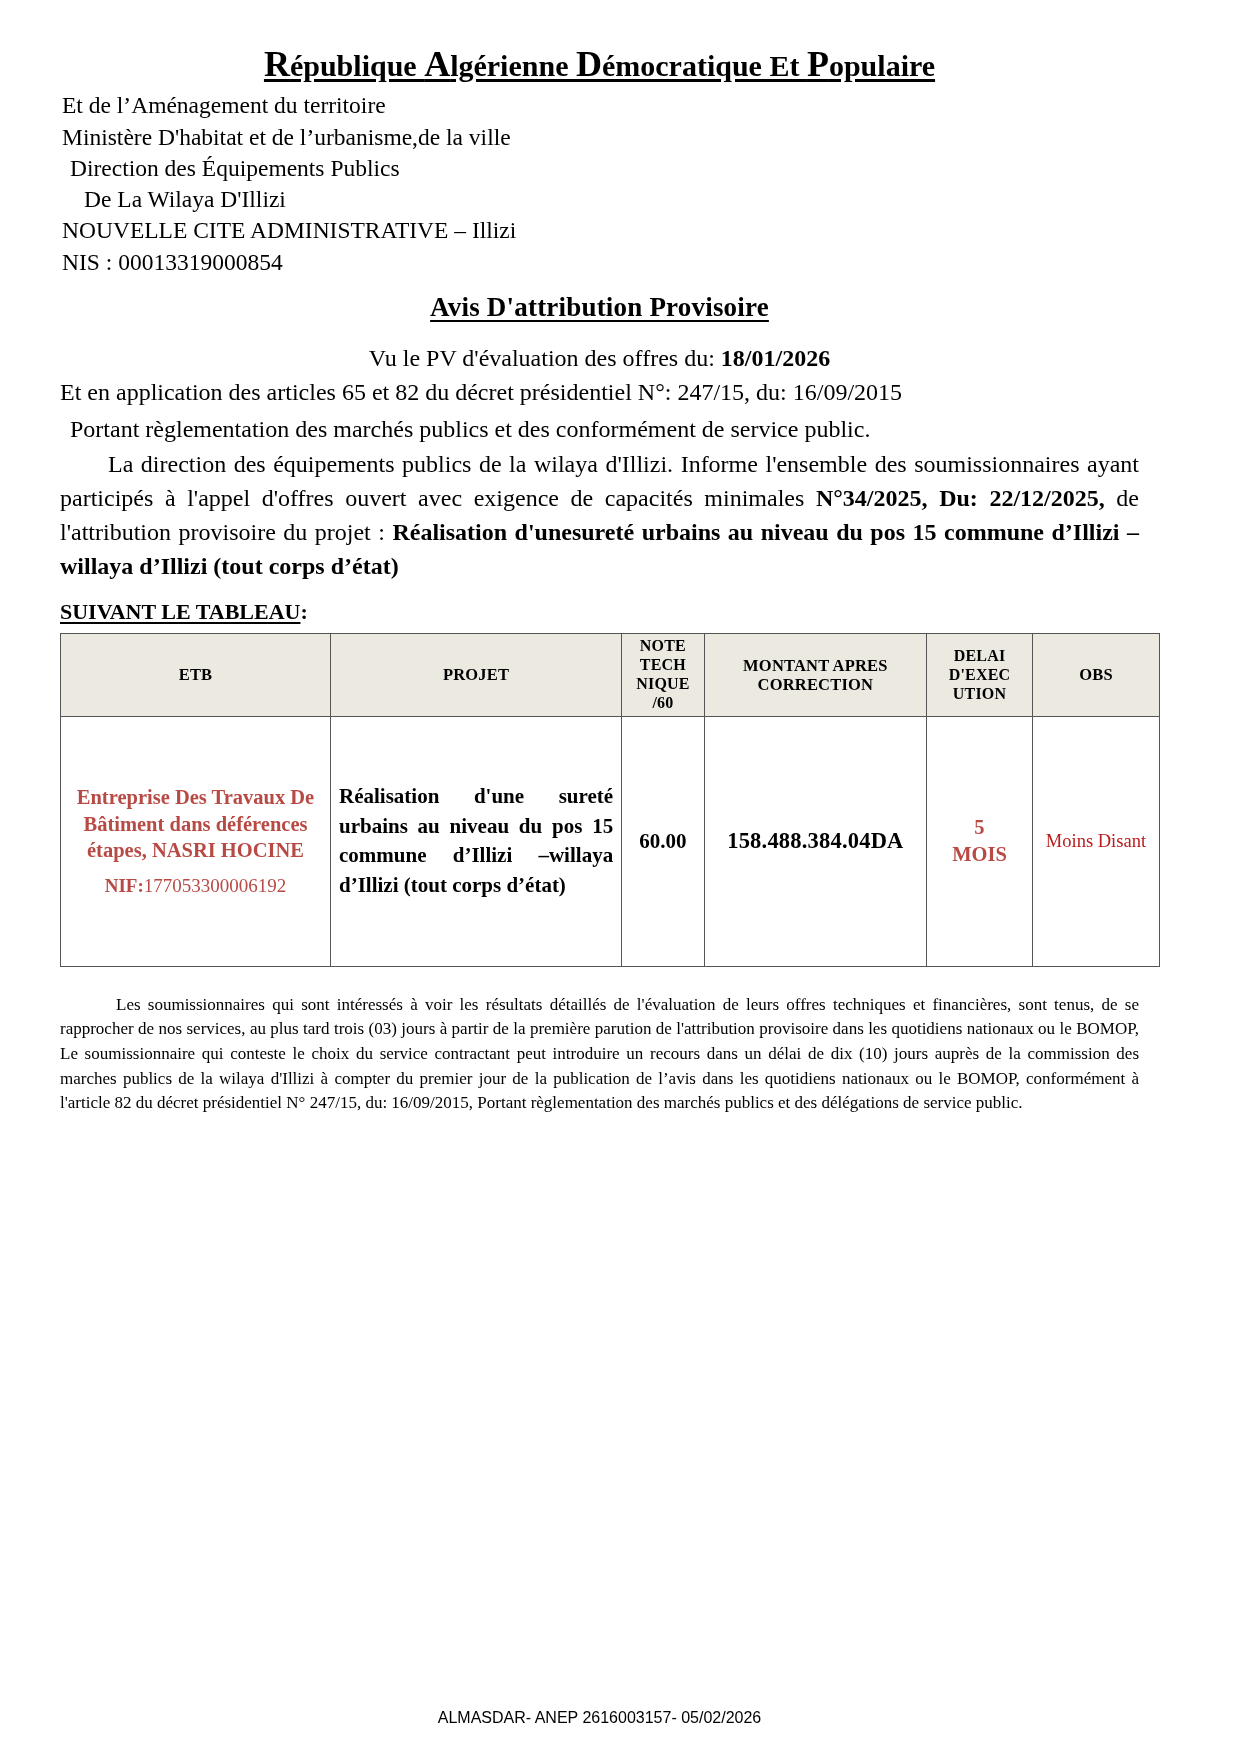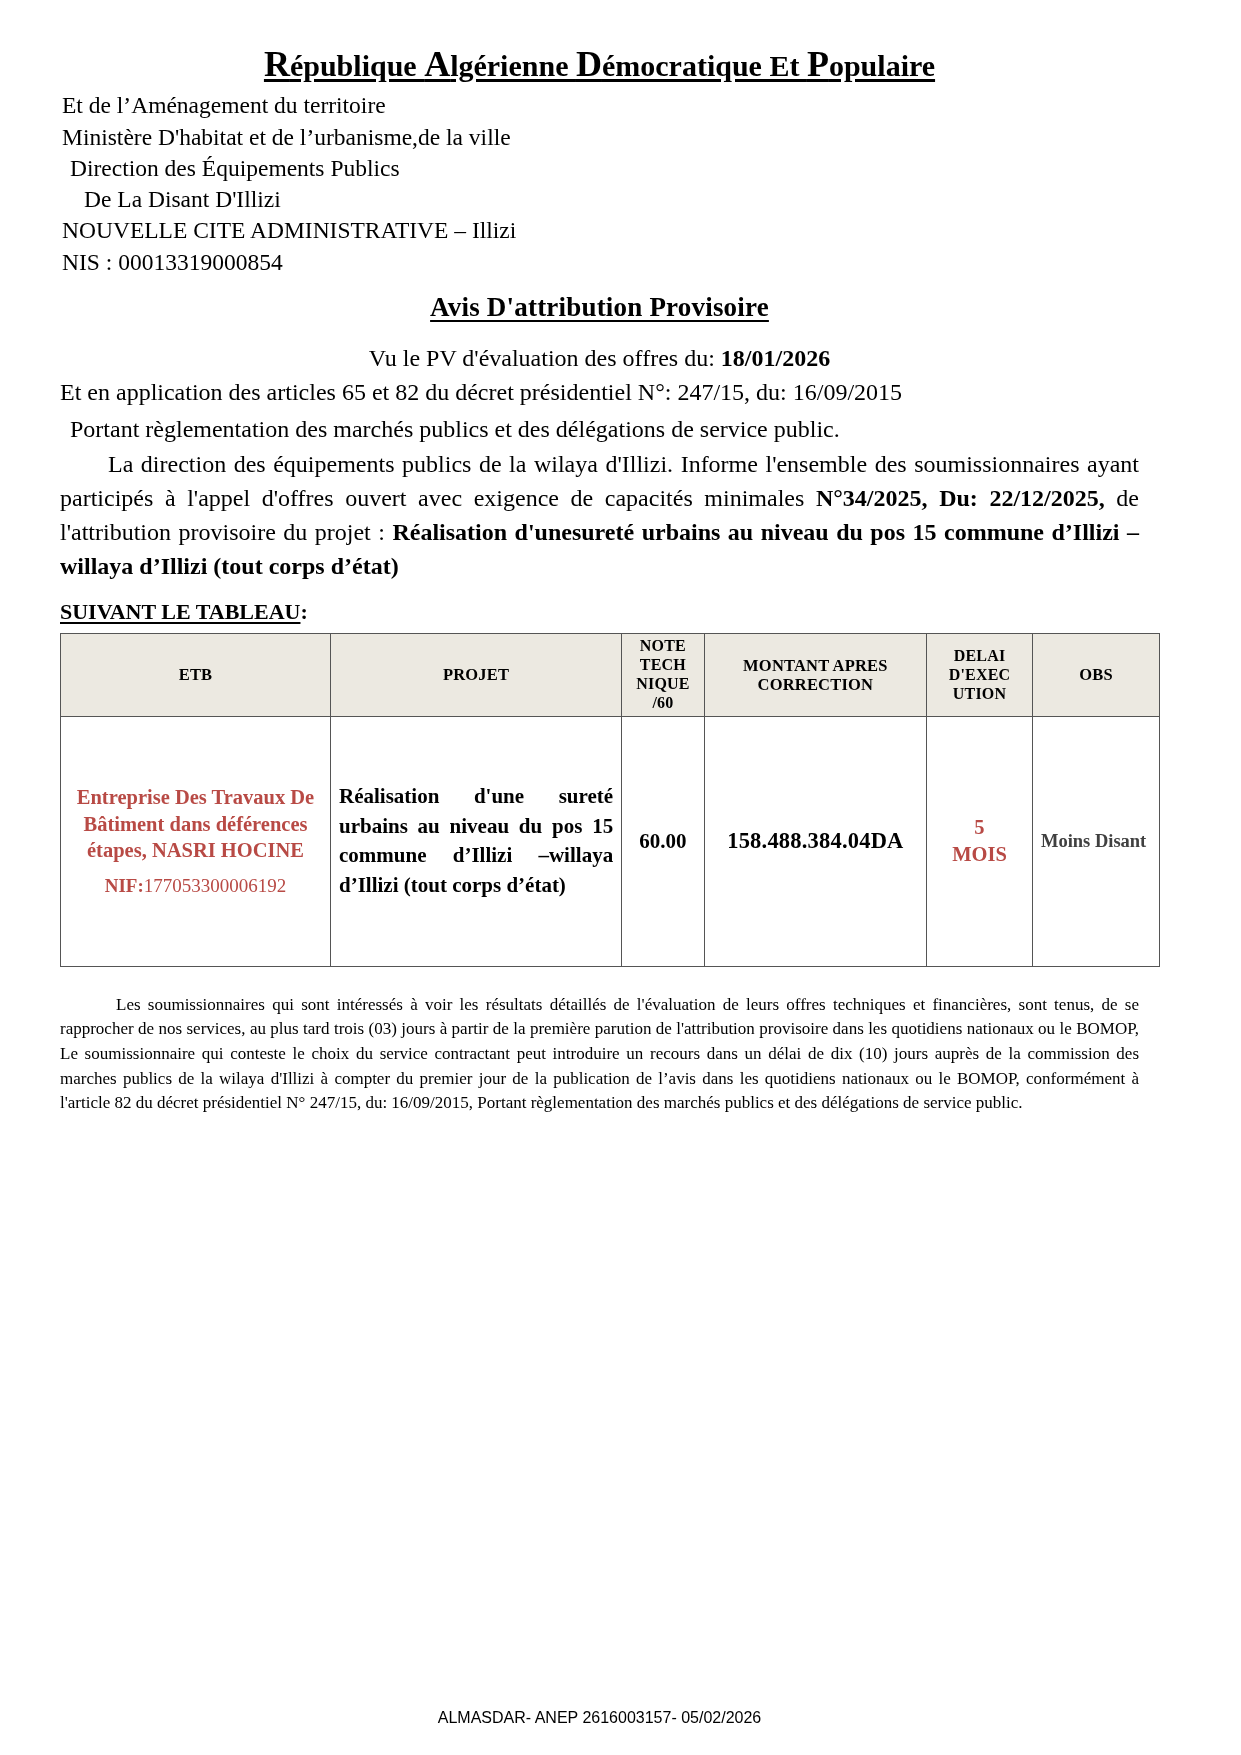--- a/index.html
+++ b/index.html
@@ -150,23 +150,24 @@
     letter-spacing: .2px;
   }
   .delai-cell {
     text-align: center;
     font-size: 20.5px;
     font-weight: bold;
     color: #b84a45;
     line-height: 1.35;
   }
   .obs-cell {
+    text-align: center;
     font-size: 18.5px;
-    font-weight: bold;
-    color: #404040;
+    font-weight: normal;
+    color: #b91c1c;
   }
 
   .footer-para {
     font-size: 17px;
     line-height: 1.45;
     text-align: justify;
     text-align-last: left;
     margin-top: 26px;
     text-indent: 56px;
   }
@@ -188,33 +189,33 @@
 <div class="page">
 
   <h1 class="doc-title">
     <span><span class="cap">R</span><span>épublique </span></span><span><span class="cap">A</span><span>lgérienne </span></span><span><span class="cap">D</span><span>émocratique Et </span></span><span><span class="cap">P</span><span>opulaire</span></span>
   </h1>
 
   <div class="org-lines">
     <div>Et de l’Aménagement du territoire</div>
     <div>Ministère D'habitat et de l’urbanisme,de la ville</div>
     <div class="ind1">Direction des Équipements Publics</div>
-    <div class="ind2">De La Disant D'Illizi</div>
+    <div class="ind2">De La Wilaya D'Illizi</div>
     <div>NOUVELLE CITE ADMINISTRATIVE – Illizi</div>
     <div>NIS : 00013319000854</div>
   </div>
 
   <div class="avis-title">Avis D'attribution Provisoire</div>
 
   <div class="vu-line">
     <span>Vu le PV d'évaluation des offres du: </span><b>18/01/2026</b>
   </div>
 
   <div class="line-full">Et en application des articles 65 et 82 du décret présidentiel N°: 247/15, du: 16/09/2015</div>
-  <div class="line-full line-indent">Portant  règlementation  des marchés publics et des délégations de service public.</div>
+  <div class="line-full line-indent">Portant  règlementation  des marchés publics et des conformément de service public.</div>
 
   <div class="para">
     <span>La direction des équipements publics de la wilaya d'Illizi. Informe l'ensemble des soumissionnaires ayant participés à l'appel d'offres ouvert avec exigence de capacités minimales </span><b>N°34/2025, Du: 22/12/2025,</b><span> de l'attribution provisoire du projet : </span><b>Réalisation   d'unesureté urbains au niveau du pos 15 commune d’Illizi –willaya d’Illizi (tout corps d’état)</b>
   </div>
 
   <div class="suivant">
     <span class="u">SUIVANT LE TABLEAU</span><span>:</span>
   </div>
 
   <table class="main">

